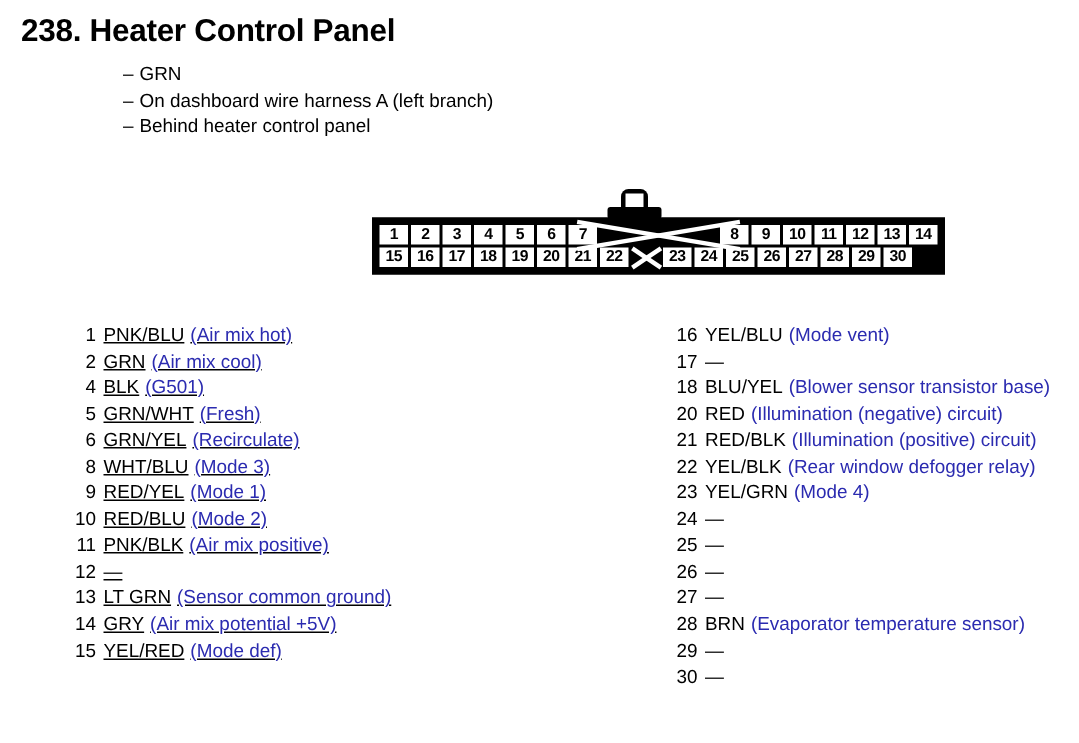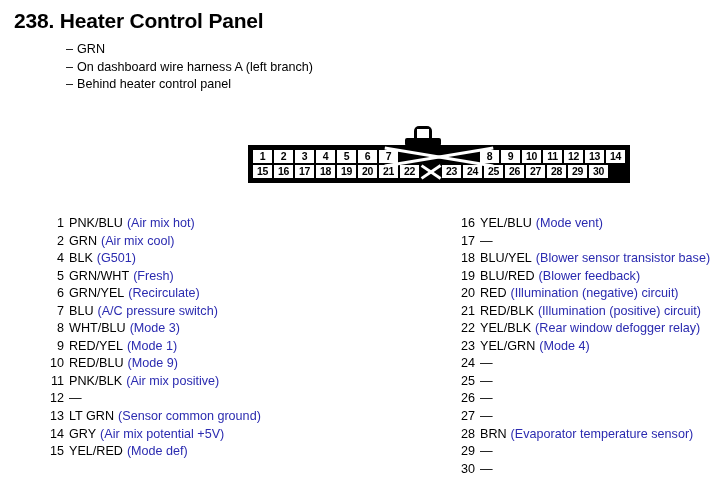--- a/index.html
+++ b/index.html
@@ -28,20 +28,21 @@
   }
   .notes {
     position: absolute;
     left: 66px;
     top: 41px;
     font-size: 12.6px;
     line-height: 17.5px;
   }
   .note-line {
     white-space: nowrap;
+    margin-left: 16px;
   }
   .note-dash {
     display: inline-block;
     width: 11px;
   }
 
   
   .connector-wrap {
     position: absolute;
     left: 248px;
@@ -140,22 +141,22 @@
     transform: translate(-50%, -50%) rotate(-34deg);
     width: 120%;
   }
 
   
   .pin-list {
     position: absolute;
     font-size: 12.6px;
     line-height: 17.55px;
   }
-  .pin-list.left  { left: 47px;  top: 215px; }
-  .pin-list.right { left: 458px; top: 215px; }
+  .pin-list.left  { left: 47px;  top: 215px; text-decoration: underline; }
+  .pin-list.right { left: 448px; top: 215px; }
 
   .pin-row {
     white-space: nowrap;
     height: 17.55px;
   }
   .pin-num {
     display: inline-block;
     width: 17px;
     text-align: right;
     color: #000000;
@@ -238,35 +239,33 @@
   </div>
 
 </div>
 
 <div class="pin-list left" id="pin-list-left">
     <div class="pin-row"><span class="pin-num">1</span><span class="pin-code">PNK/BLU</span><span class="pin-desc">(Air mix hot)</span></div>
     <div class="pin-row"><span class="pin-num">2</span><span class="pin-code">GRN</span><span class="pin-desc">(Air mix cool)</span></div>
     <div class="pin-row"><span class="pin-num">4</span><span class="pin-code">BLK</span><span class="pin-desc">(G501)</span></div>
     <div class="pin-row"><span class="pin-num">5</span><span class="pin-code">GRN/WHT</span><span class="pin-desc">(Fresh)</span></div>
     <div class="pin-row"><span class="pin-num">6</span><span class="pin-code">GRN/YEL</span><span class="pin-desc">(Recirculate)</span></div>
-    <div class="pin-row"><span class="pin-num">7</span><span class="pin-code">BLU</span><span class="pin-desc">(A/C pressure switch)</span></div>
     <div class="pin-row"><span class="pin-num">8</span><span class="pin-code">WHT/BLU</span><span class="pin-desc">(Mode 3)</span></div>
     <div class="pin-row"><span class="pin-num">9</span><span class="pin-code">RED/YEL</span><span class="pin-desc">(Mode 1)</span></div>
-    <div class="pin-row"><span class="pin-num">10</span><span class="pin-code">RED/BLU</span><span class="pin-desc">(Mode 9)</span></div>
+    <div class="pin-row"><span class="pin-num">10</span><span class="pin-code">RED/BLU</span><span class="pin-desc">(Mode 2)</span></div>
     <div class="pin-row"><span class="pin-num">11</span><span class="pin-code">PNK/BLK</span><span class="pin-desc">(Air mix positive)</span></div>
     <div class="pin-row"><span class="pin-num">12</span><span class="pin-empty">—</span></div>
     <div class="pin-row"><span class="pin-num">13</span><span class="pin-code">LT GRN</span><span class="pin-desc">(Sensor common ground)</span></div>
     <div class="pin-row"><span class="pin-num">14</span><span class="pin-code">GRY</span><span class="pin-desc">(Air mix potential +5V)</span></div>
     <div class="pin-row"><span class="pin-num">15</span><span class="pin-code">YEL/RED</span><span class="pin-desc">(Mode def)</span></div>
   </div>
 <div class="pin-list right" id="pin-list-right">
     <div class="pin-row"><span class="pin-num">16</span><span class="pin-code">YEL/BLU</span><span class="pin-desc">(Mode vent)</span></div>
     <div class="pin-row"><span class="pin-num">17</span><span class="pin-empty">—</span></div>
     <div class="pin-row"><span class="pin-num">18</span><span class="pin-code">BLU/YEL</span><span class="pin-desc">(Blower sensor transistor base)</span></div>
-    <div class="pin-row"><span class="pin-num">19</span><span class="pin-code">BLU/RED</span><span class="pin-desc">(Blower feedback)</span></div>
     <div class="pin-row"><span class="pin-num">20</span><span class="pin-code">RED</span><span class="pin-desc">(Illumination (negative) circuit)</span></div>
     <div class="pin-row"><span class="pin-num">21</span><span class="pin-code">RED/BLK</span><span class="pin-desc">(Illumination (positive) circuit)</span></div>
     <div class="pin-row"><span class="pin-num">22</span><span class="pin-code">YEL/BLK</span><span class="pin-desc">(Rear window defogger relay)</span></div>
     <div class="pin-row"><span class="pin-num">23</span><span class="pin-code">YEL/GRN</span><span class="pin-desc">(Mode 4)</span></div>
     <div class="pin-row"><span class="pin-num">24</span><span class="pin-empty">—</span></div>
     <div class="pin-row"><span class="pin-num">25</span><span class="pin-empty">—</span></div>
     <div class="pin-row"><span class="pin-num">26</span><span class="pin-empty">—</span></div>
     <div class="pin-row"><span class="pin-num">27</span><span class="pin-empty">—</span></div>
     <div class="pin-row"><span class="pin-num">28</span><span class="pin-code">BRN</span><span class="pin-desc">(Evaporator temperature sensor)</span></div>
     <div class="pin-row"><span class="pin-num">29</span><span class="pin-empty">—</span></div>

